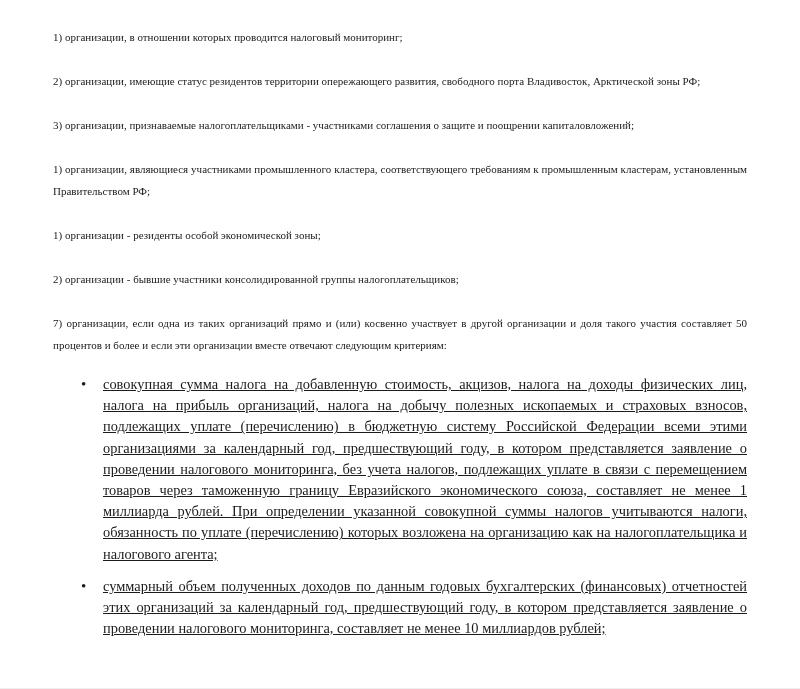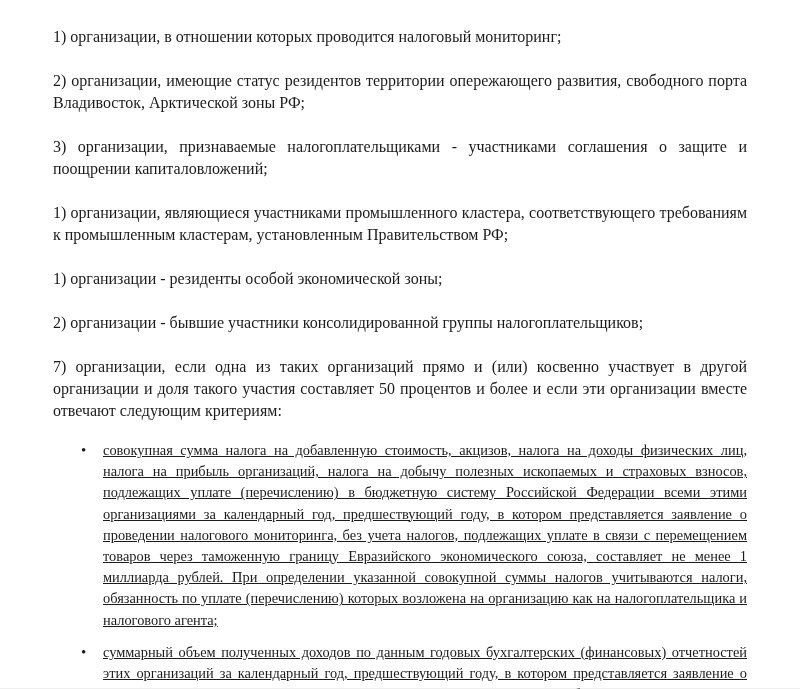--- a/index.html
+++ b/index.html
@@ -24,21 +24,21 @@
     padding: 22px 53px 0 53px;
     border-bottom: 1px solid #efefef;
     background: #ffffff;
   }
   .doc-body {
     width: 694px;
   }
   p.para {
     margin: 0 0 0 0;
     padding: 0;
-    font-size: 16px;
+    font-size: 11px;
     line-height: 22px;
     text-align: justify;
     text-justify: inter-word;
     hyphens: none;
     padding-top: 11px;
     padding-bottom: 11px;
   }
   p.para:first-child {
     padding-top: 4px;
   }

